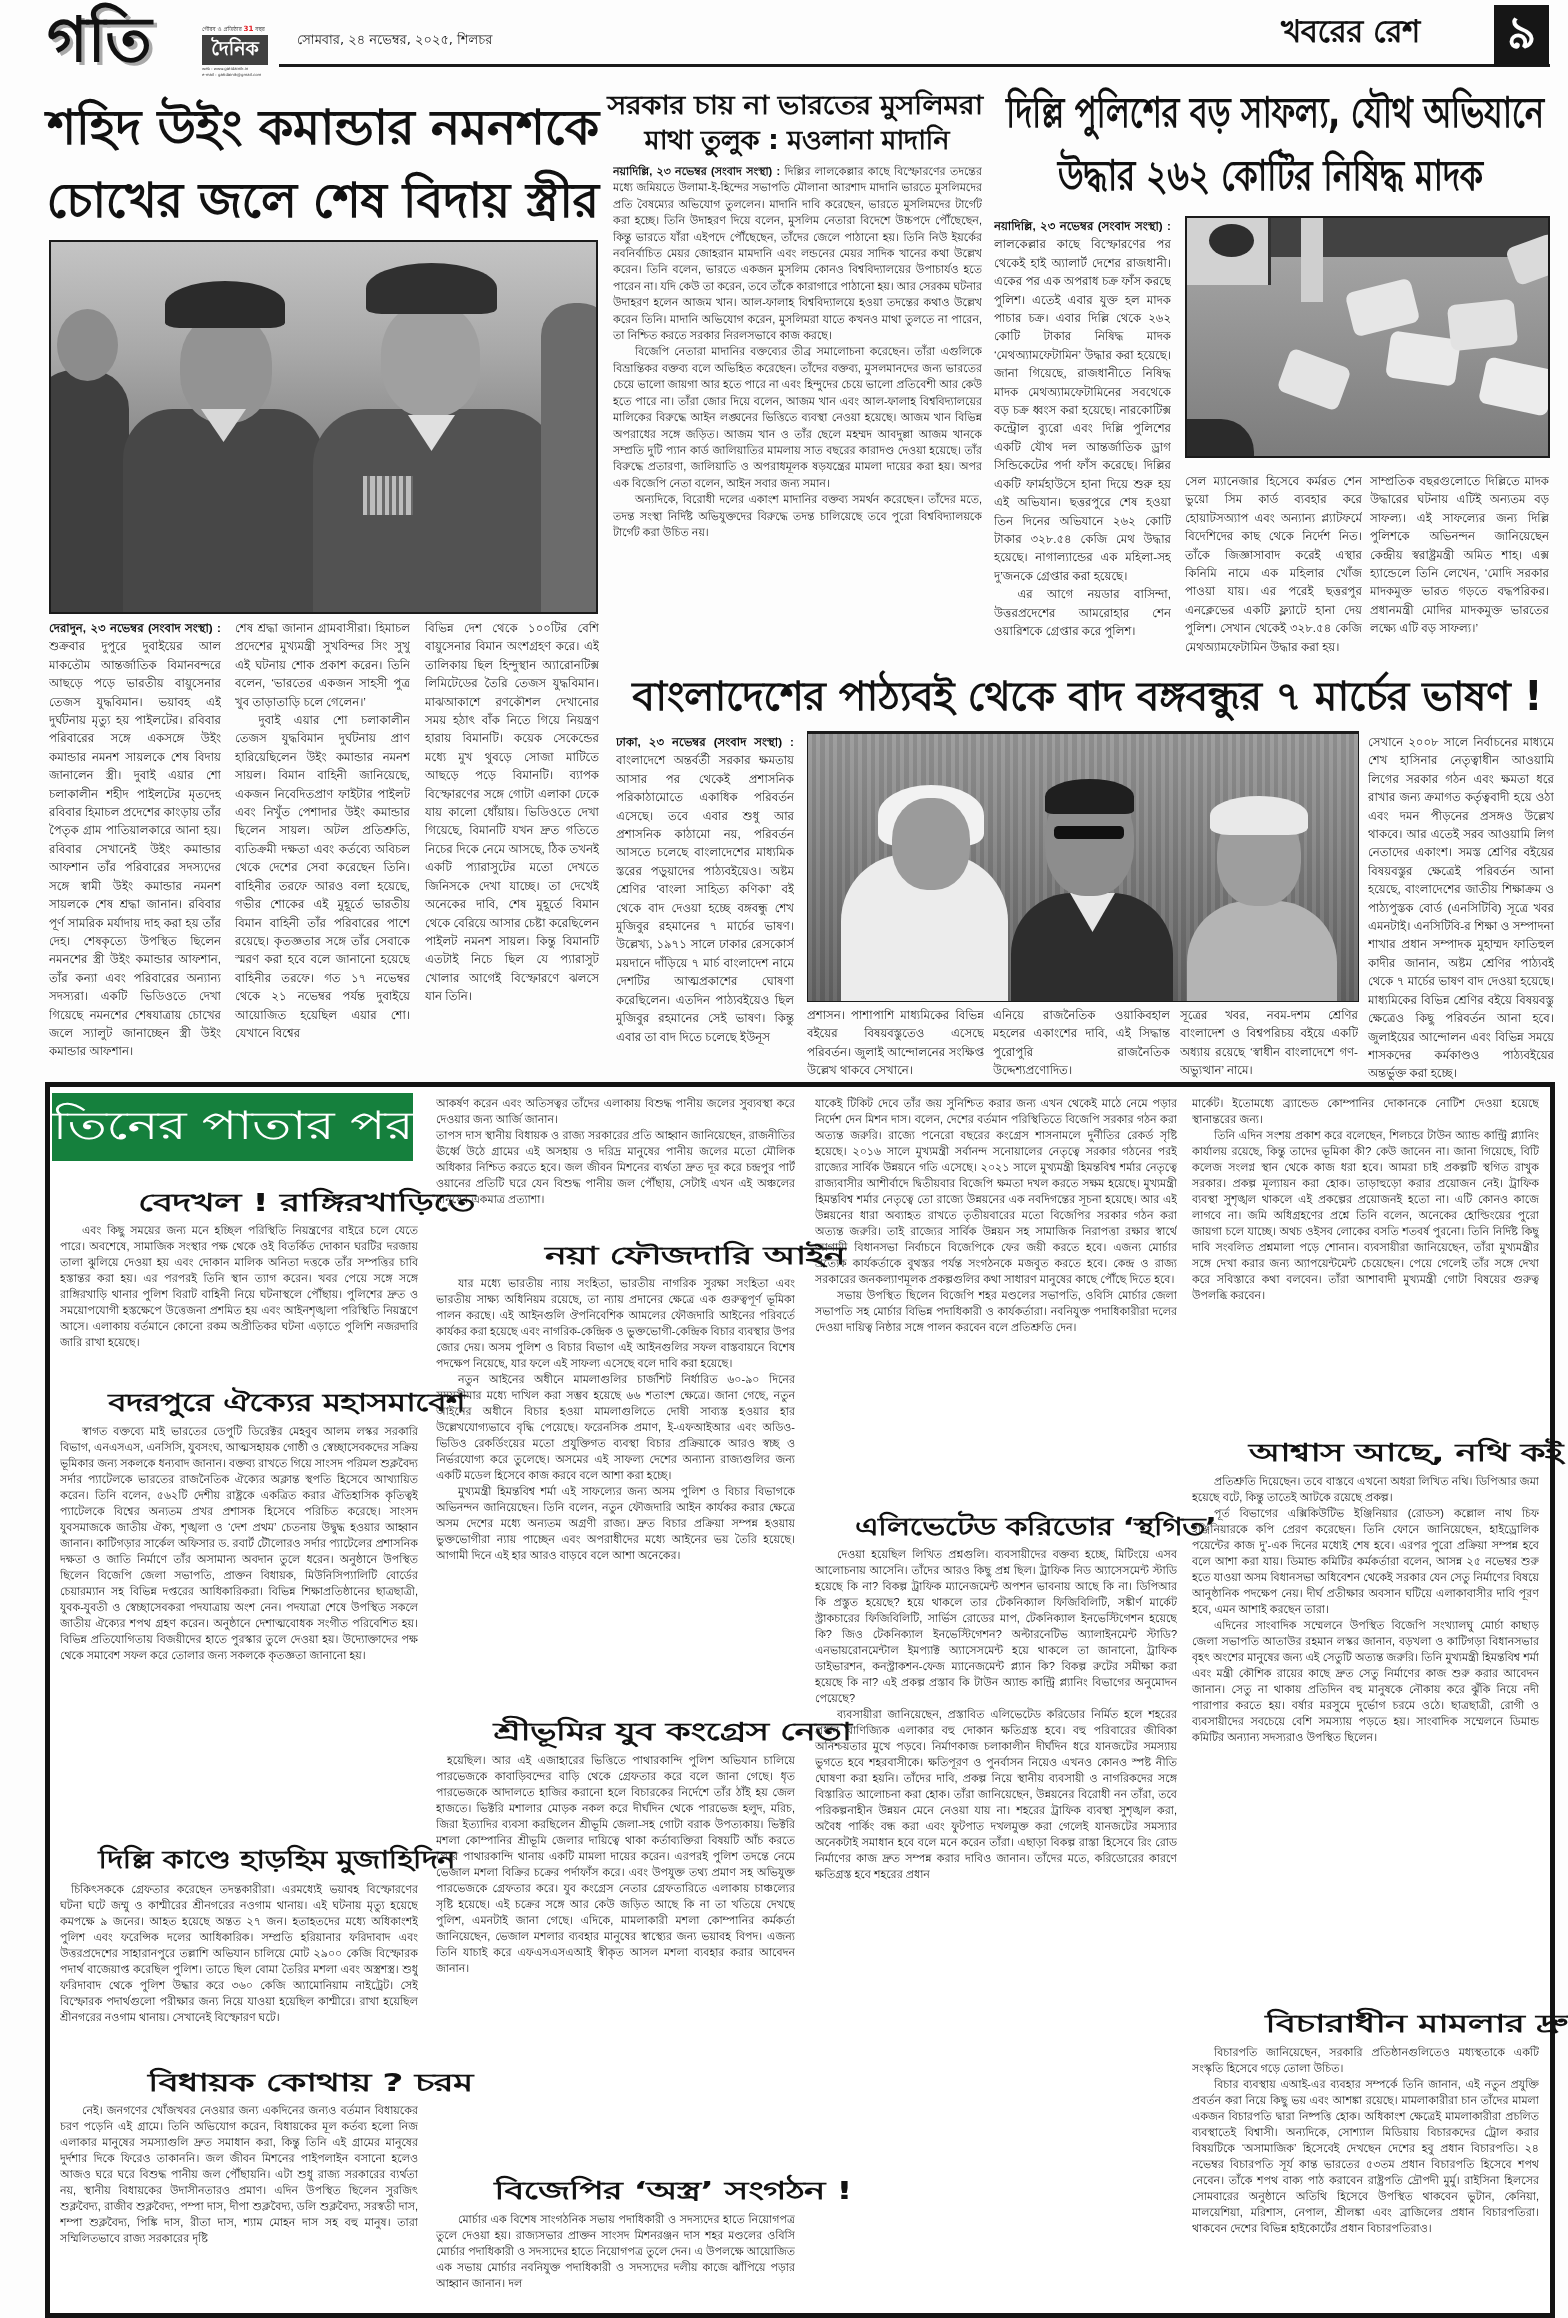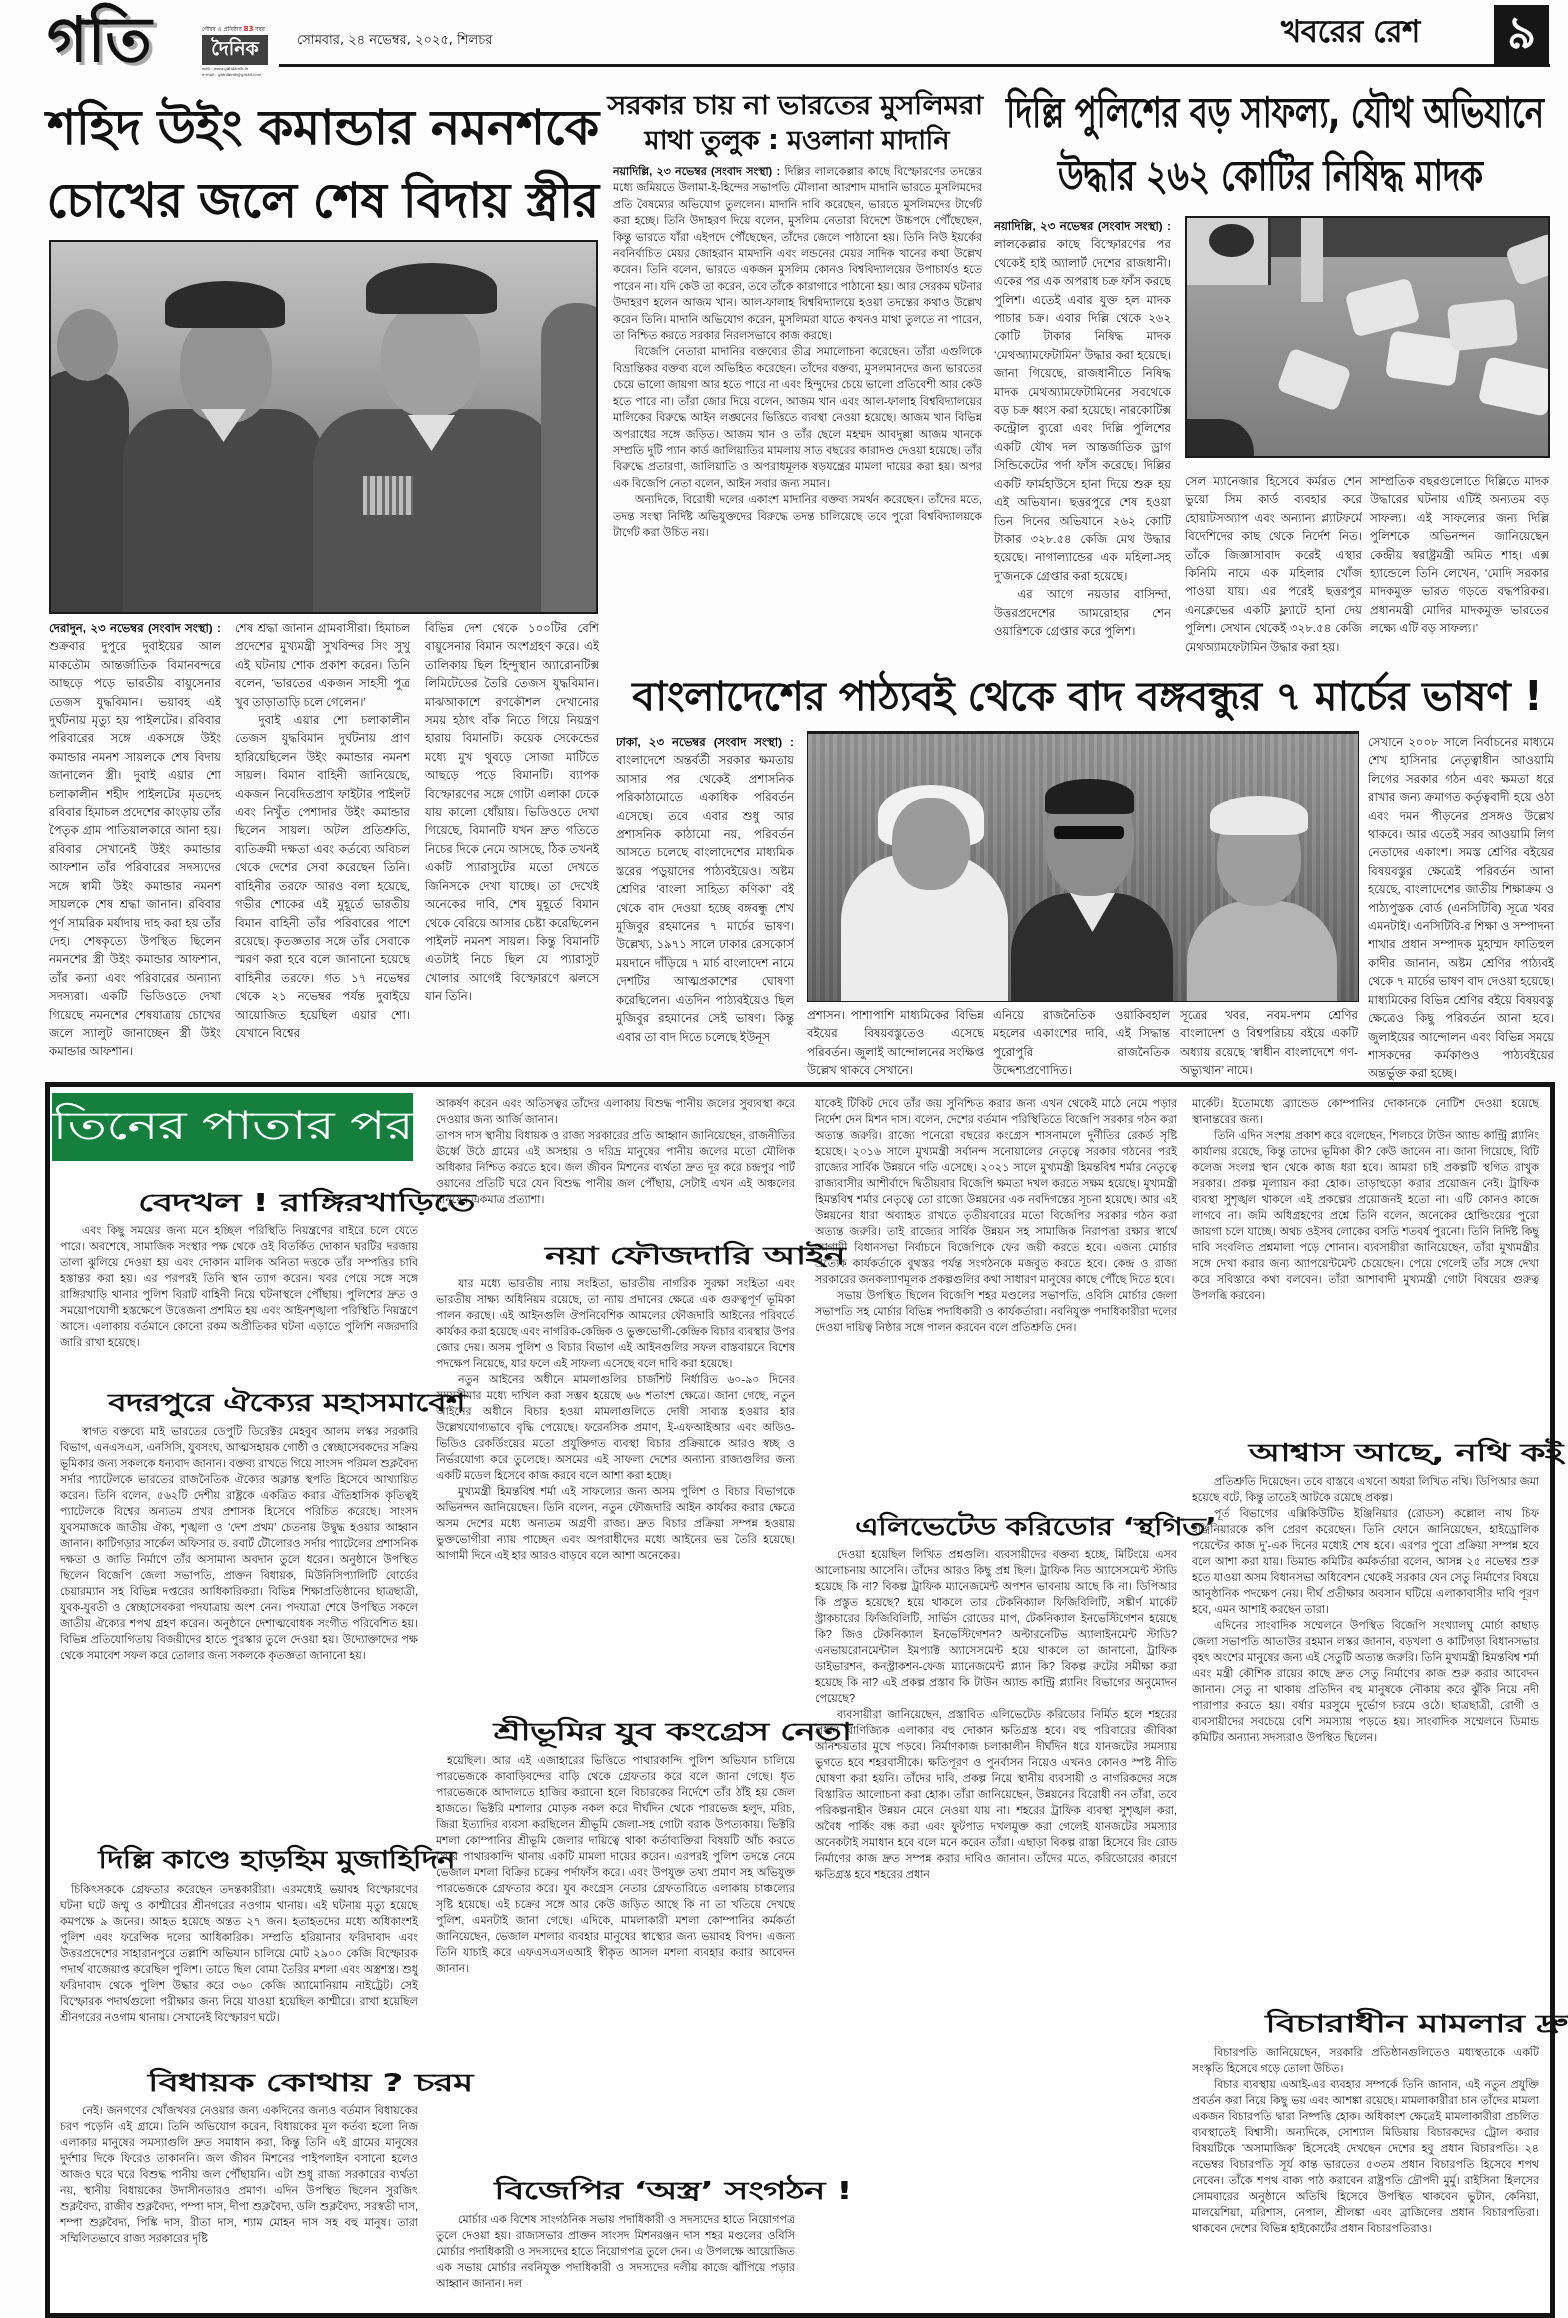--- a/index.html
+++ b/index.html
@@ -29,21 +29,21 @@
 .lh{position:absolute;display:flex;justify-content:flex-end;align-items:center;white-space:nowrap;font-weight:700;font-size:24.5px;color:#121212;letter-spacing:-0.6px}
 </style>
 </head>
 <body>
 
 <div id="page">
 
   <div class="logo">গতি</div>
   <div class="tagline">
     <span>গৌরব ও প্রতিষ্ঠার</span>
-    <span class="yrs">83</span>
+    <span class="yrs">31</span>
     <span>বছর</span>
   </div>
   <div class="badge">
       <span>দৈনিক</span>
     </div>
   <div class="smallinfo">
     <div>web : www.gatidainik.in</div>
     <div>e-mail : gatidainik@gmail.com</div>
   </div>
   <div class="dateline">সোমবার, ২৪ নভেম্বর, ২০২৫, শিলচর</div>

